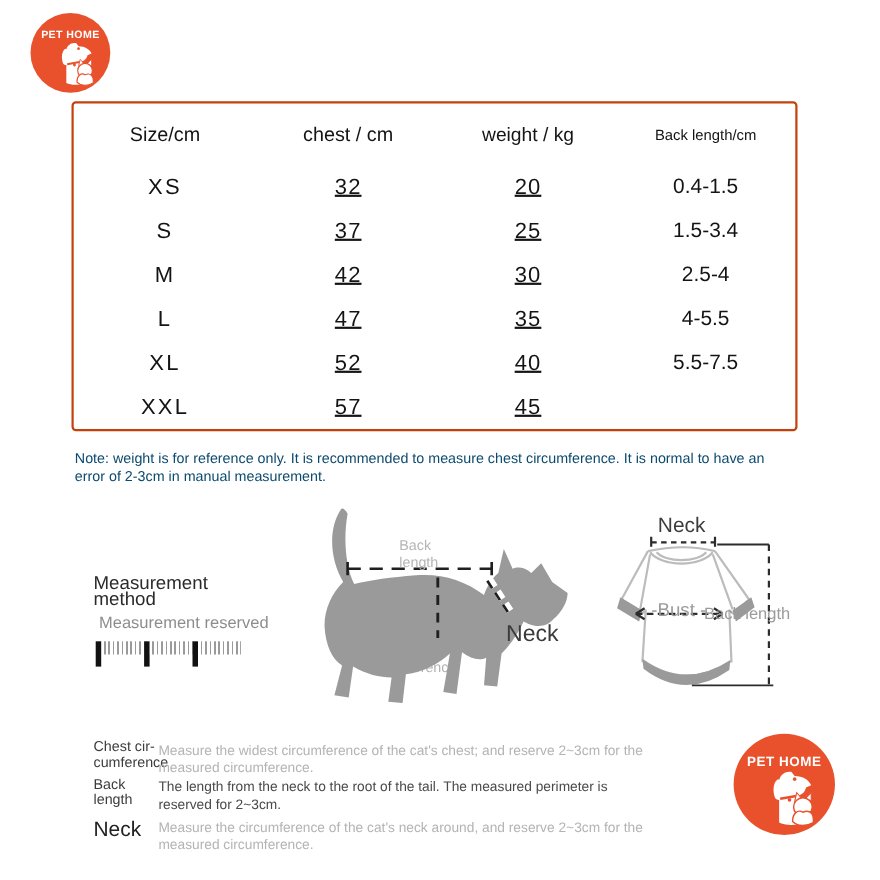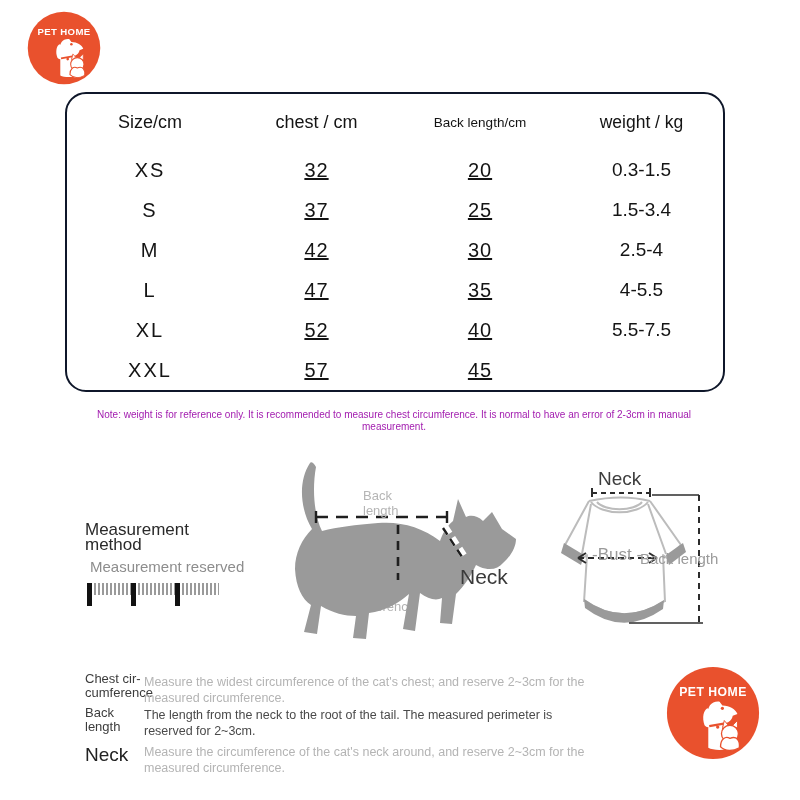--- a/index.html
+++ b/index.html
@@ -5,34 +5,34 @@
   html,body{margin:0;padding:0;background:#fff;}
   body{width:800px;height:800px;position:relative;overflow:hidden;
        font-family:"Liberation Sans", sans-serif;color:#1c1c1c;}
   .abs{position:absolute;}
 
   
   .logo{display:block;}
 
   
   .size-table{left:65px;top:92px;width:656px;height:296px;
-    border:2px solid #0f172a;border-radius:21px;
+    border:2px solid #c2410c;border-radius:4px;
     display:grid;grid-template-columns:166px 167px 160px 163px;
     grid-template-rows:56px repeat(6,1fr);}
   .cell{display:flex;align-items:center;justify-content:center;color:#141414;}
   .th-size{font-size:18px;}
   .th-chest{font-size:18px;}
   .th-back{font-size:13.5px;}
   .th-weight{font-size:17.5px;}
   .td-size{font-size:20px;letter-spacing:2px;}
   .td-num{font-size:20px;letter-spacing:1px;text-decoration:underline;}
   .td-weight{font-size:19px;}
 
   
-  .note{left:68px;top:409px;width:652px;font-size:10px;line-height:1.22;color:#a21caf;text-align:center;}
+  .note{left:68px;top:409px;width:652px;font-size:13px;line-height:1.22;color:#0c4a6e;}
 
   
   .mm-title{left:85px;top:522px;font-size:17px;line-height:15px;color:#2a2a2a;}
   .mm-sub{left:90px;top:558px;font-size:15px;color:#8d8d8d;}
   .ruler{left:87px;top:583px;display:flex;align-items:flex-start;height:24px;}
   .bigtick{width:5px;height:23px;background:#111;}
   .ticks{width:39px;height:12px;margin-top:0;
     background:repeating-linear-gradient(90deg,transparent 0 2.5px,#9a9a9a 2.5px 4px);}
 
   
@@ -73,27 +73,27 @@
     <path d="M60,67 L62,58 L67,64 Z" fill="#ffffff" stroke="#E9512D" stroke-width="1"></path>
     <path d="M70,64 L76,58 L76,66 Z" fill="#ffffff" stroke="#E9512D" stroke-width="1"></path>
     <circle cx="68" cy="72" r="9" fill="#ffffff" stroke="#E9512D" stroke-width="1.4"></circle>
     <path d="M58,86 C58,78 63,74 68,77 C75,74 79,79 78,87 C71,91 63,91 58,86 Z" fill="#ffffff" stroke="#E9512D" stroke-width="1.4"></path>
   </svg>
 </div>
 
 <div class="abs size-table">
   <div class="cell th-size">Size/cm</div>
   <div class="cell th-chest">chest / cm</div>
+  <div class="cell th-weight">weight / kg</div>
   <div class="cell th-back">Back length/cm</div>
-  <div class="cell th-weight">weight / kg</div>
 
   <div class="cell td-size">XS</div>
   <div class="cell td-num">32</div>
   <div class="cell td-num">20</div>
-  <div class="cell td-weight">0.3-1.5</div>
+  <div class="cell td-weight">0.4-1.5</div>
 
   <div class="cell td-size">S</div>
   <div class="cell td-num">37</div>
   <div class="cell td-num">25</div>
   <div class="cell td-weight">1.5-3.4</div>
 
   <div class="cell td-size">M</div>
   <div class="cell td-num">42</div>
   <div class="cell td-num">30</div>
   <div class="cell td-weight">2.5-4</div>

